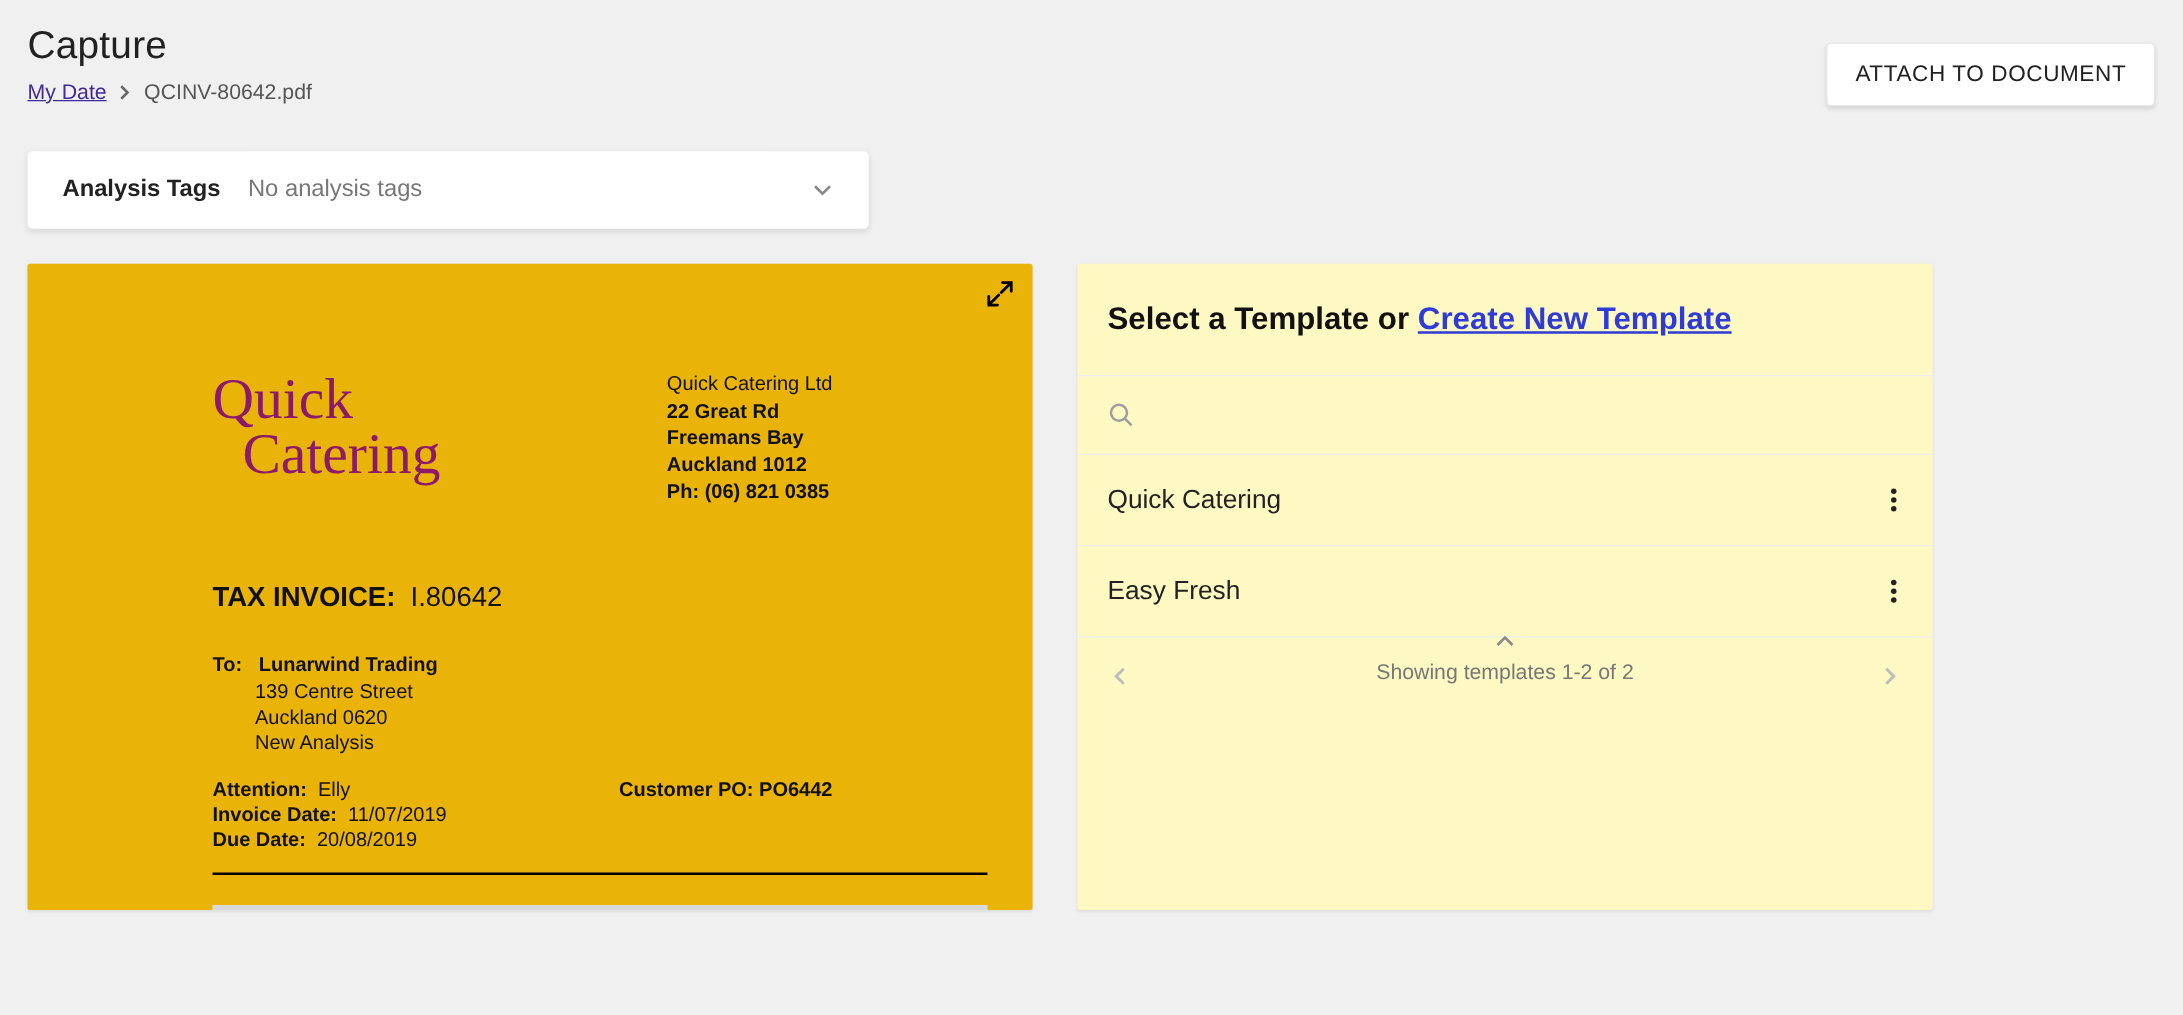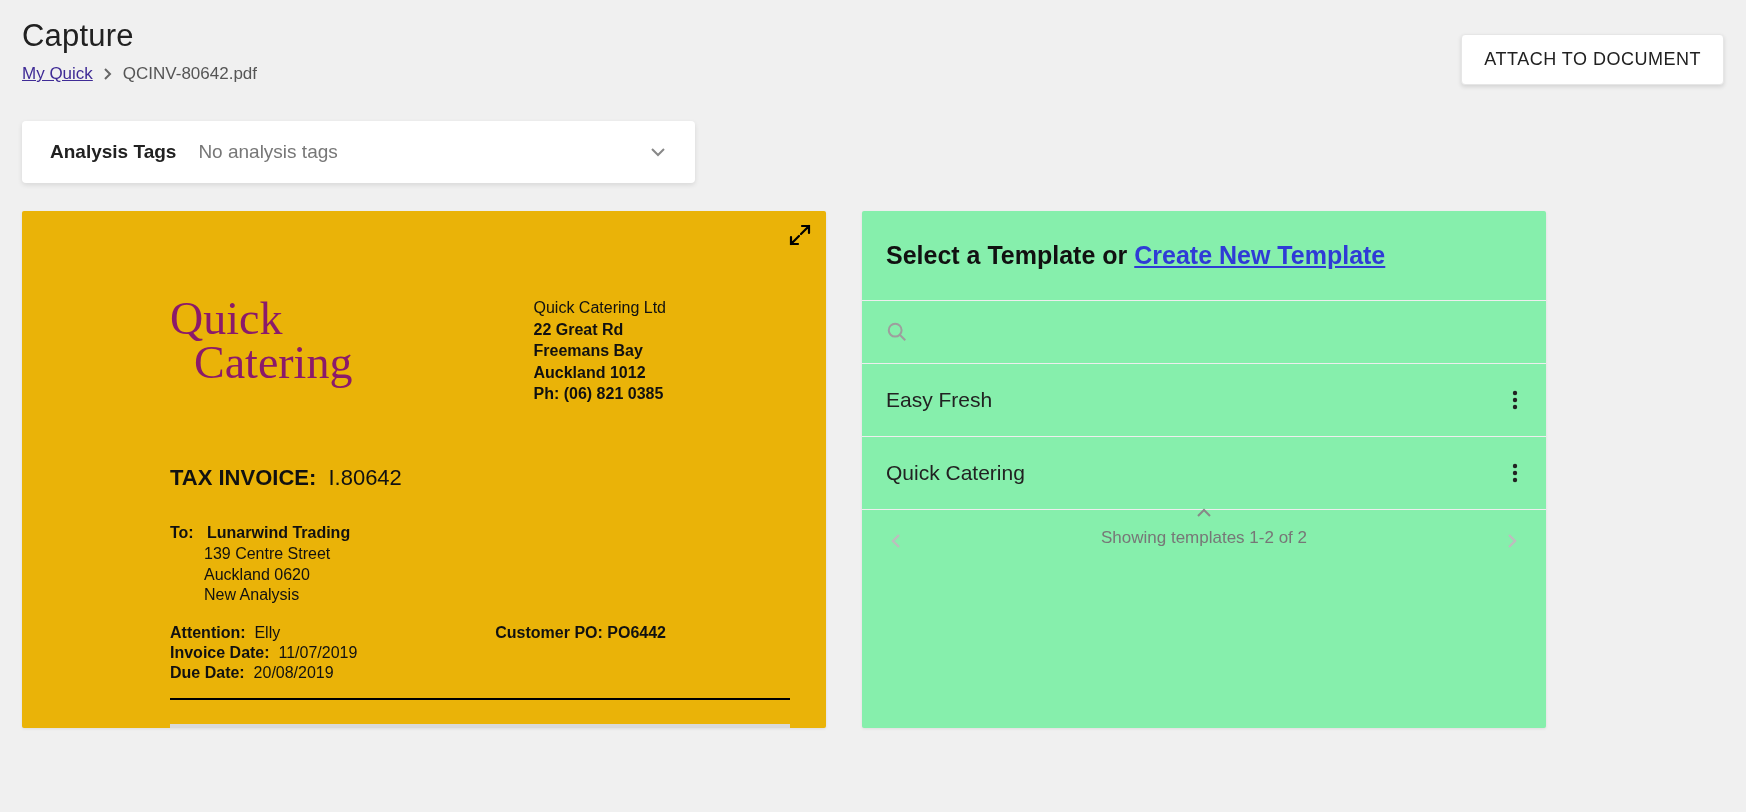--- a/index.html
+++ b/index.html
@@ -143,21 +143,21 @@
     margin-top: 24px;
     background: #d9d9d9;
     width: 620px;
     display: flex;
     font-size: 13px;
     font-weight: 700;
     padding: 8px 6px 4px 6px;
   }
   
   .template-card {
-    background: #86efac;
+    background: #fef9c3;
     border-radius: 2px;
     box-shadow: 0 1px 3px rgba(0,0,0,0.08);
     width: 684px;
   }
   .tpl-header {
     padding: 30px 24px;
     font-size: 25px;
     font-weight: 600;
     color: #111;
     border-bottom: 1px solid #eee;
@@ -211,21 +211,21 @@
   svg { display: block; }
 </style>
 </head>
 <body>
 
 <div class="page">
   <div class="header-row">
     <div>
       <h1 class="page-title">Capture</h1>
       <div class="breadcrumb">
-        <a href="#">My Quick</a>
+        <a href="#">My Date</a>
         <span class="chev">
           <svg width="10" height="14" viewBox="0 0 10 14">
               <path d="M2 2 L7 7 L2 12" stroke="#666" stroke-width="2" fill="none"></path>
             </svg>
         </span>
         <span class="current">QCINV-80642.pdf</span>
       </div>
     </div>
     <button class="attach-btn">ATTACH TO DOCUMENT</button>
   </div>
@@ -306,39 +306,39 @@
       </div>
       <div class="tpl-search">
         <span>
           <svg width="22" height="22" viewBox="0 0 24 24">
               <circle cx="10" cy="10" r="7" stroke="#9e9e9e" stroke-width="2.2" fill="none"></circle>
               <line x1="15" y1="15" x2="21" y2="21" stroke="#9e9e9e" stroke-width="2.2"></line>
             </svg>
         </span>
       </div>
       <div class="tpl-item">
+        <span>Quick Catering</span>
+        <span class="more-icon">
+          <svg width="6" height="20" viewBox="0 0 6 20">
+              <circle cx="3" cy="3" r="2.2" fill="#222"></circle>
+              <circle cx="3" cy="10" r="2.2" fill="#222"></circle>
+              <circle cx="3" cy="17" r="2.2" fill="#222"></circle>
+            </svg>
+        </span>
+      </div>
+      <div class="tpl-item">
         <span>Easy Fresh</span>
         <span class="more-icon">
           <svg width="6" height="20" viewBox="0 0 6 20">
               <circle cx="3" cy="3" r="2.2" fill="#222"></circle>
               <circle cx="3" cy="10" r="2.2" fill="#222"></circle>
               <circle cx="3" cy="17" r="2.2" fill="#222"></circle>
             </svg>
         </span>
       </div>
-      <div class="tpl-item">
-        <span>Quick Catering</span>
-        <span class="more-icon">
-          <svg width="6" height="20" viewBox="0 0 6 20">
-              <circle cx="3" cy="3" r="2.2" fill="#222"></circle>
-              <circle cx="3" cy="10" r="2.2" fill="#222"></circle>
-              <circle cx="3" cy="17" r="2.2" fill="#222"></circle>
-            </svg>
-        </span>
-      </div>
       <div class="tpl-footer">
         <span class="caret-up">
           <svg width="16" height="10" viewBox="0 0 16 10">
               <path d="M2 8 L8 2 L14 8" stroke="#888" stroke-width="2" fill="none"></path>
             </svg>
         </span>
         <span class="nav">
           <svg width="12" height="18" viewBox="0 0 12 18">
               <path d="M9 3 L3 9 L9 15" stroke="#bdbdbd" stroke-width="2.4" fill="none"></path>
             </svg>

